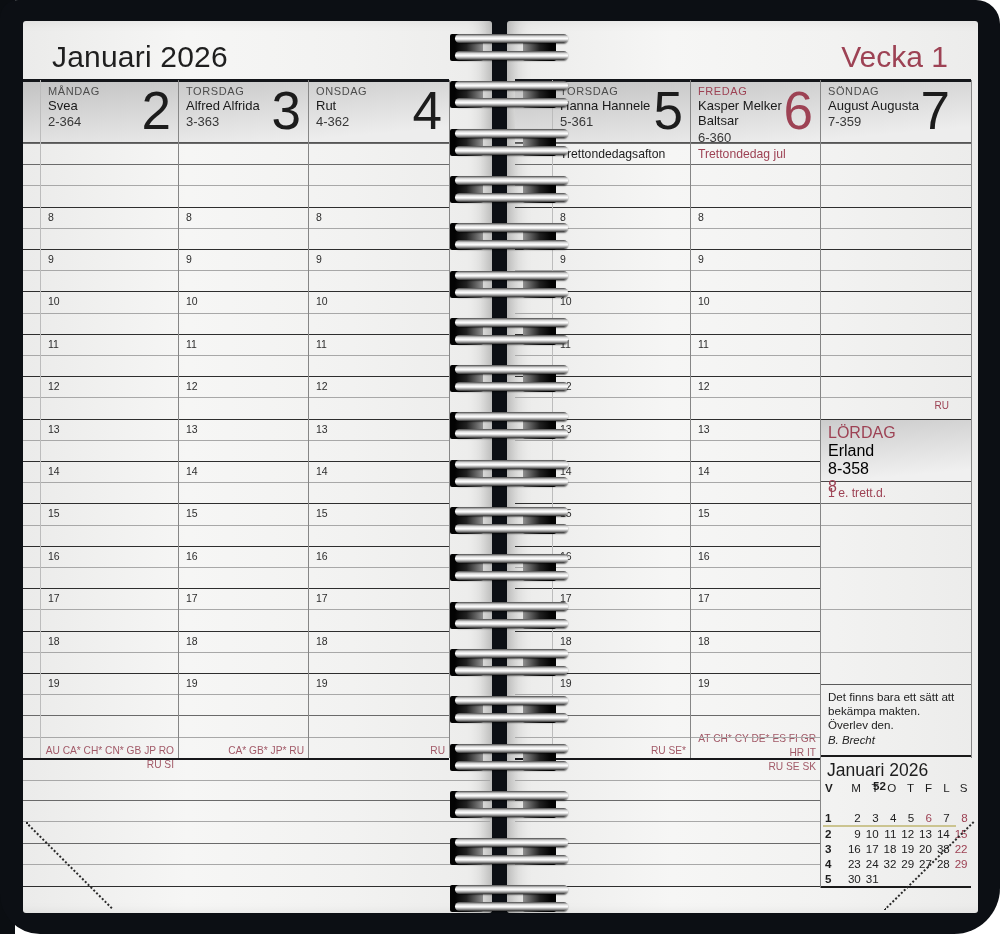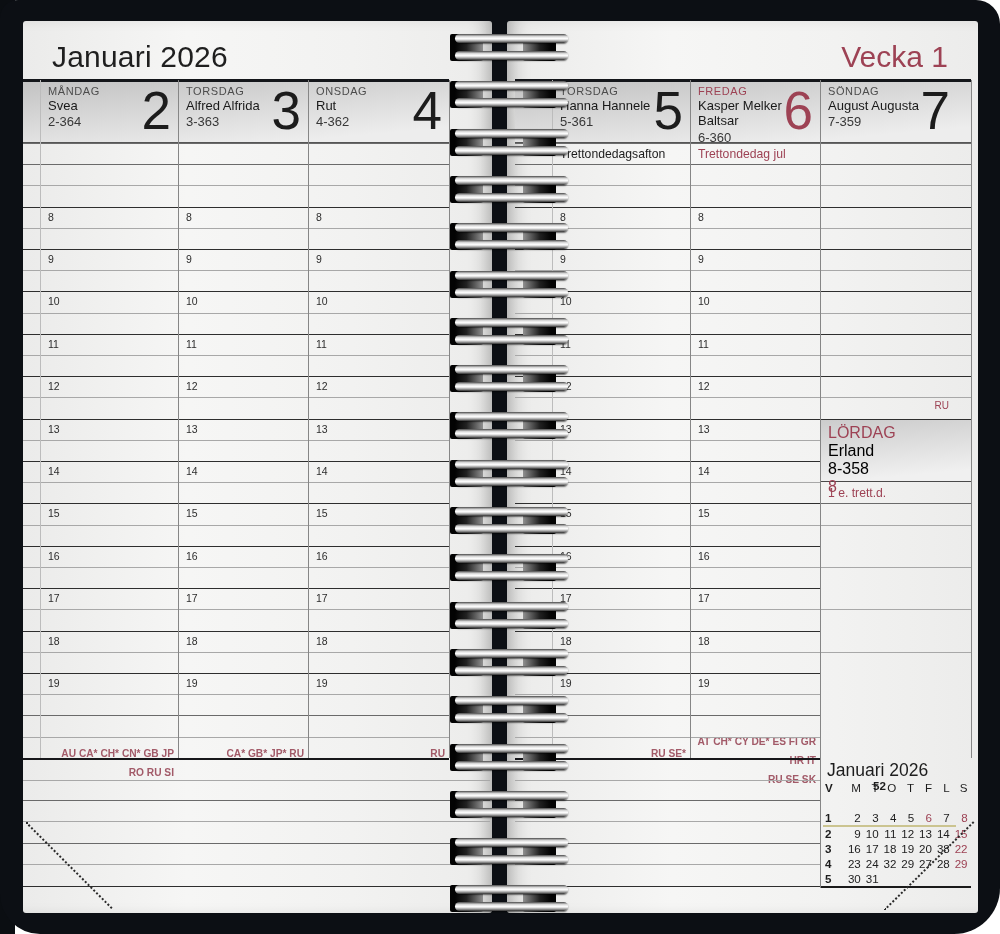--- a/index.html
+++ b/index.html
@@ -18,21 +18,21 @@
   .month-title{position:absolute;font-size:30px;color:#1f1f1f;letter-spacing:.2px;}
   .week-title{position:absolute;font-size:30px;color:var(--accent);}
   .daycell{position:absolute;top:80px;height:62px;box-sizing:border-box;padding:5px 8px 0 8px;}
   .daycell .dlabel{font-size:11px;letter-spacing:.6px;color:#4c4c4c;line-height:12.5px;}
   .daycell .dname{font-size:13px;color:#191919;line-height:15.5px;}
   .daycell .ddoy{font-size:13px;color:#383838;line-height:13px;margin-top:2px;}
   .daycell .dnum{position:absolute;top:3px;right:8px;font-size:53px;line-height:55px;color:#1c1c1c;letter-spacing:-1px;}
   .red{color:var(--accent) !important;}
   .holiday{position:absolute;font-size:12.2px;color:#1c1c1c;}
   .hourlab{position:absolute;font-size:10.5px;color:#2d2d2d;}
-  .codes{position:absolute;font-size:10.2px;color:var(--accent-light);text-align:right;line-height:19px;font-weight:bold;}
+  .codes{position:absolute;font-size:10.2px;color:var(--accent-light);text-align:right;line-height:14px;}
   #sun-block{position:absolute;left:820px;top:419px;width:151px;height:63px;background:linear-gradient(175deg,#cccccc,#f0f0f0 85%);border-top:1.6px solid #232323;border-bottom:1px solid #4a4a4a;box-sizing:border-box;padding:4px 22px 0 8px;}
   #sun-block .dnum{right:22px;top:1px;}
   #ru-flag{position:absolute;left:820px;top:400px;width:129px;text-align:right;font-size:10px;color:var(--accent);}
   #sun-note{position:absolute;left:828px;top:486px;font-size:12.2px;color:var(--accent);}
   #quote-box{position:absolute;left:820px;top:684px;width:151px;height:73px;border-top:1px solid #5a5a5a;border-bottom:2.2px solid #1a1a1a;box-sizing:border-box;padding:5px 4px 0 8px;}
   #quote-box .qline{font-size:11.6px;line-height:14.2px;color:#222;}
   #quote-box .qauthor{font-size:11.4px;line-height:14px;color:#222;font-style:italic;}
   #minical{position:absolute;left:820px;top:757px;width:151px;height:131px;border-bottom:2.2px solid #1a1a1a;box-sizing:border-box;}
   #minical-title{position:absolute;left:7px;top:3px;font-size:17.5px;color:#1d1d1d;}
   .mc-row{position:absolute;left:2px;height:15.2px;display:flex;}
@@ -112,20 +112,26 @@
 
   <div class="codes" style="left:44px;top:744px;width:130px;">AU CA* CH* CN* GB JP RO RU SI</div>
   <div class="codes" style="left:182px;top:744px;width:122px;">CA* GB* JP* RU</div>
   <div class="codes" style="left:312px;top:744px;width:133px;">RU</div>
   <div class="codes" style="left:556px;top:744px;width:130px;">RU SE*</div>
   <div class="codes" style="left:694px;top:732px;width:122px;">
     <div>AT CH* CY DE* ES FI GR HR IT</div>
     <div>RU SE SK</div>
   </div>
 
+  <div id="quote-box">
+    <div class="qline">Det finns bara ett sätt att</div>
+    <div class="qline">bekämpa makten.</div>
+    <div class="qline">Överlev den.</div>
+    <div class="qauthor">B. Brecht</div>
+  </div>
 
   <div id="minical">
     <div id="minical-title">Januari 2026</div>
   <div class="mc-row" style="top: 23px;">
         <div class="mc-c mc-v" style="">V</div>
         <div class="mc-c" style="">M</div>
         <div class="mc-c" style="">T</div>
         <div class="mc-c" style="">O</div>
         <div class="mc-c" style="">T</div>
         <div class="mc-c" style="">F</div>

